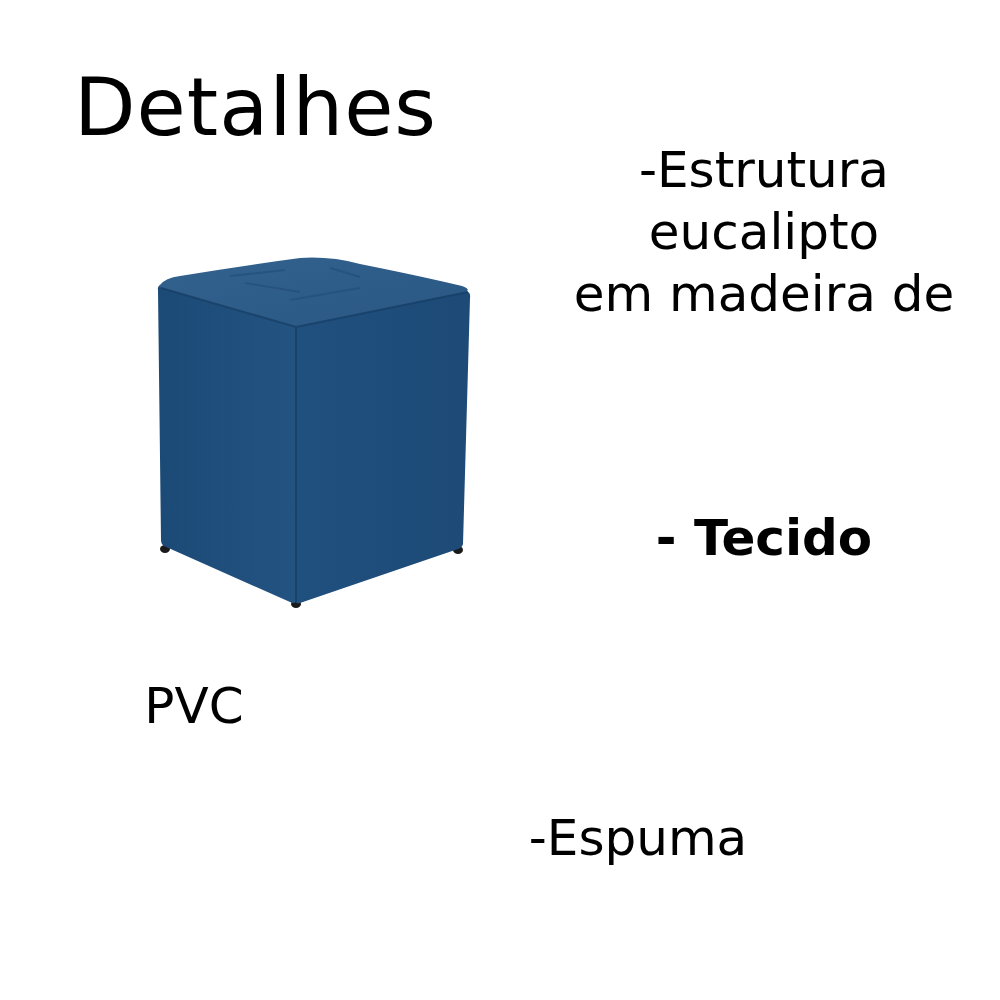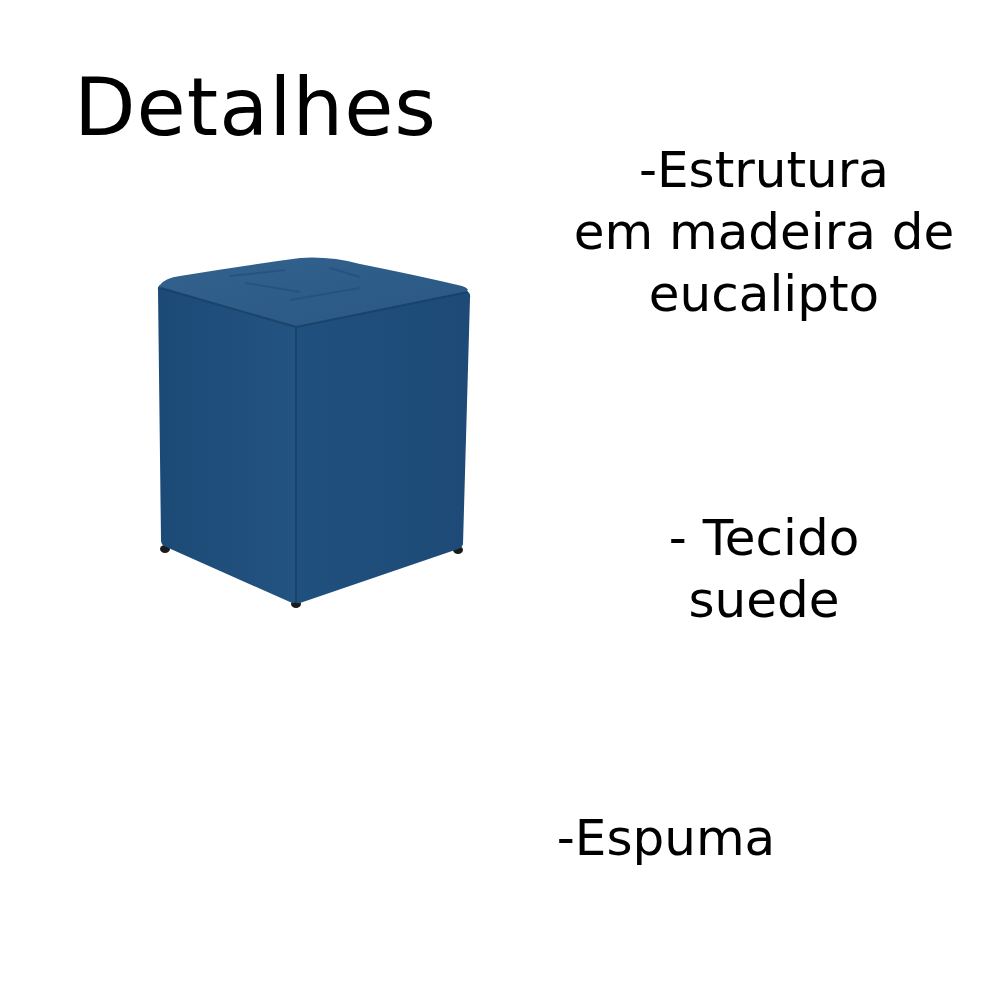--- a/index.html
+++ b/index.html
@@ -46,28 +46,29 @@
     }
     .callout-estrutura {
       left: 530px;
       top: 135px;
       width: 460px;
     }
     .callout-tecido {
       left: 630px;
       top: 503px;
       width: 260px;
+      font-weight: bold;
     }
     .callout-pes {
       left: 56px;
       top: 671px;
       width: 268px;
     }
     .callout-espuma {
-      left: 517px;
+      left: 489px;
       top: 803px;
       width: 290px;
     }
   </style>
 </head>
 <body>
 
 <h1 class="heading">Detalhes</h1>
 
 <div class="product-image">
@@ -98,27 +99,27 @@
     <path d="M160,285 Q165,278 180,276 Q240,266 300,258 Q330,256 360,264 Q420,276 462,286 Q471,289 466,292 L298,327 Q294,328 290,326 L162,288 Q157,287 160,285 Z" fill="url(#gTop)"></path>
 
     <path d="M245,283 L300,292 M330,268 L360,277 M290,300 L360,288 M230,276 L285,270" stroke="#244f7b" stroke-width="2" fill="none" opacity="0.7"></path>
 
     <path d="M161,288 L296,327 L468,292 M296,327 L296,602" stroke="#173e66" stroke-width="2" fill="none" opacity="0.8"></path>
   </svg>
 </div>
 
 <div class="callout callout-estrutura">
   <span>-Estrutura</span>
+  <span>eucalipto</span>
   <span>em madeira de</span>
-  <span>eucalipto</span>
 </div>
 
 <div class="callout callout-tecido">
   <span>- Tecido</span>
-  <span>suede</span>
 </div>
 
 <div class="callout callout-pes">
+  <span>PVC</span>
 </div>
 
 <div class="callout callout-espuma">
   <span>-Espuma</span>
 </div>
 
 </body></html>

